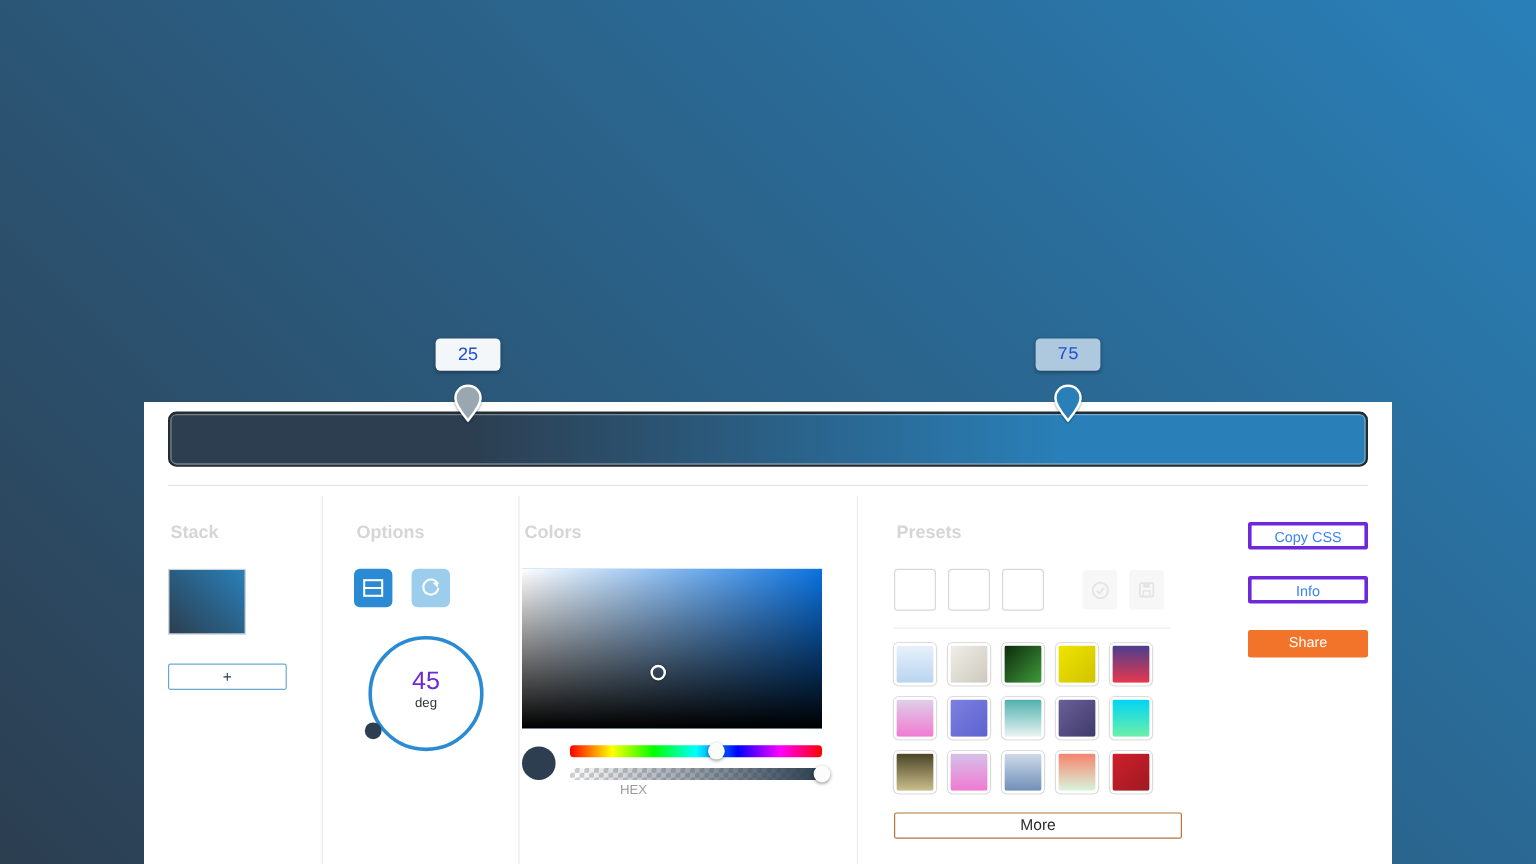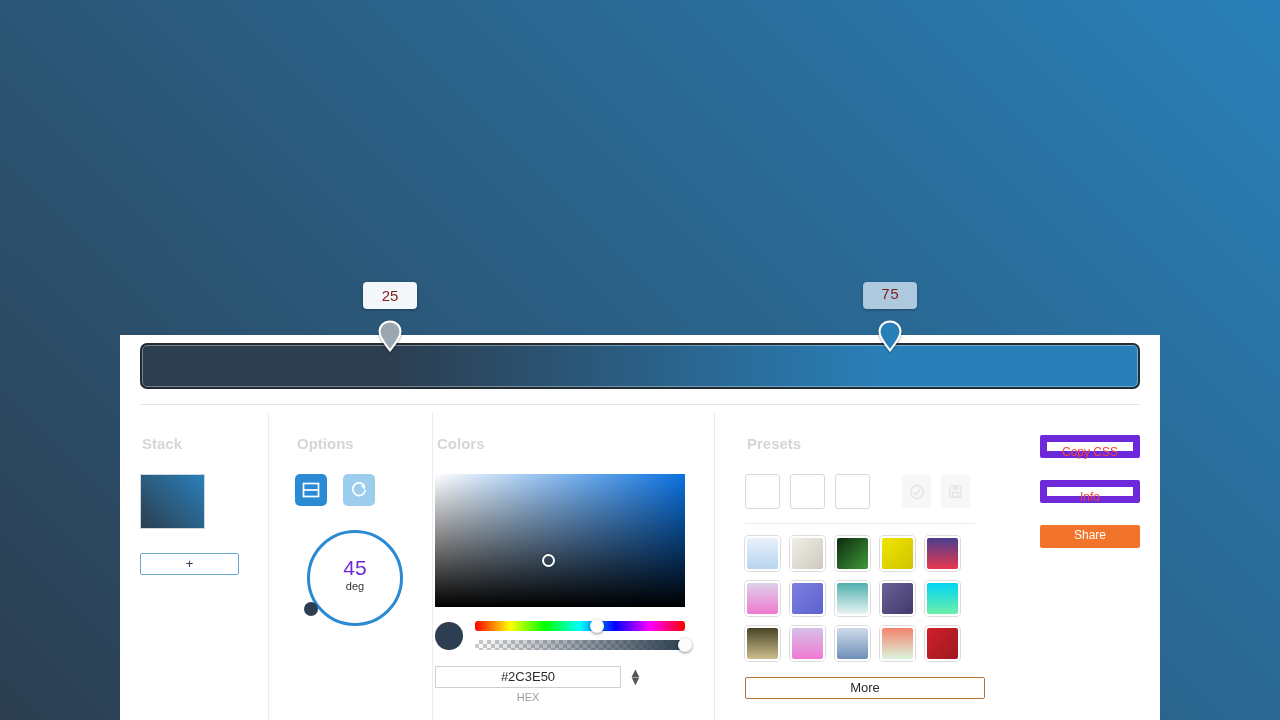--- a/index.html
+++ b/index.html
@@ -33,21 +33,21 @@
     transform: translateX(-50%);
     cursor: pointer;
   }
   .marker svg { display: block; width: 24px; height: 32px;
     filter: drop-shadow(0 1px 1px rgba(0,0,0,.35)); }
   .tip {
     position: absolute; transform: translateX(-50%);
     top: -38px; left: 50%;
     min-width: 54px; padding: 5px 8px;
     border-radius: 4px;
-    font-size: 15px; text-align: center; color: #7f1d1d;
+    font-size: 15px; text-align: center; color: #1d4ed8;
     box-shadow: 0 1px 3px rgba(0,0,0,.3);
   }
   .tip.light { background: #f4f7f9; }
   .tip.blue  { background: #aec8dd; font-family: Liberation Mono, monospace; }
 
   #hr-top {
     position: absolute; left: 20px; top: 69px; width: 1000px; height: 1px;
     background: #e2e2e2;
   }
 
@@ -178,21 +178,21 @@
     font-size: 13px; color: #2b2b2b; text-align: center; line-height: 20px;
     cursor: pointer;
   }
 
   
   .act-btn {
     width: 100px; height: 23px; border-radius: 2px;
     font-size: 12px; text-align: center; line-height: 21px; cursor: pointer;
     margin-bottom: 22px;
   }
-  .act-outline-purple { border: 7px solid #6d28d9; background: #fff; color: #ef4444; }
+  .act-outline-purple { border: 3px solid #6d28d9; background: #fff; color: #3b82f6; }
   .act-solid-orange   { border: none; background: #f2742a; color: #fff; margin-bottom: 0; }
 </style>
 </head>
 <body style="background: linear-gradient(45deg, rgb(44, 62, 80) 0%, rgb(41, 128, 185) 100%);">
 
 <div id="editor-area">
 
   <div id="preview-wrap">
     <div id="preview-bar" style="background: linear-gradient(90deg, rgb(44, 62, 80) 0%, rgb(44, 62, 80) 25%, rgb(41, 128, 185) 75%, rgb(41, 128, 185) 100%);"></div>
 
@@ -252,27 +252,20 @@
       </div>
       <div id="slider-row">
         <div id="current-swatch" style="background: rgb(44, 62, 80);"></div>
         <div id="sliders">
           <div class="track" id="hue-track">
             <div class="knob" style="left:58%"></div>
           </div>
           <div class="track" id="alpha-track">
             <div class="knob" style="left:100%"></div>
           </div>
-        </div>
-      </div>
-      <div id="hex-row">
-        <div id="hex-input" placeholder="#000000">#2C3E50</div>
-        <div id="hex-stepper">
-          <span>▲</span>
-          <span>▼</span>
         </div>
       </div>
       <div id="hex-label">HEX</div>
     </div>
 
     <div class="panel" id="panel-presets">
       <div class="panel-title">Presets</div>
       <div id="preset-slots">
         <div class="slot"></div>
         <div class="slot"></div>

